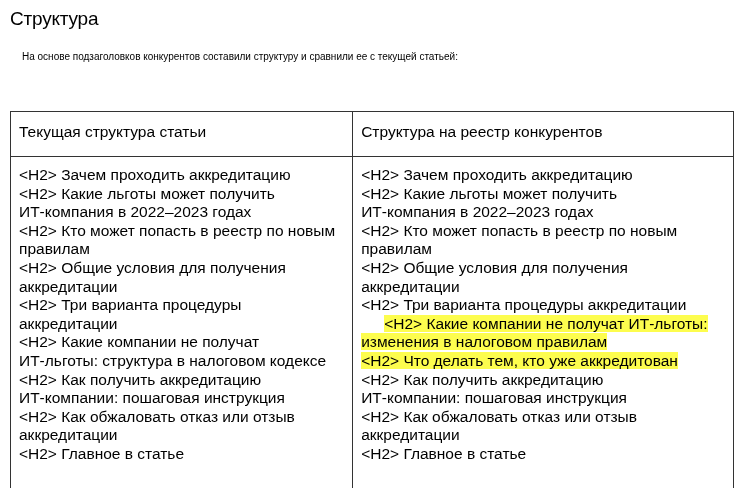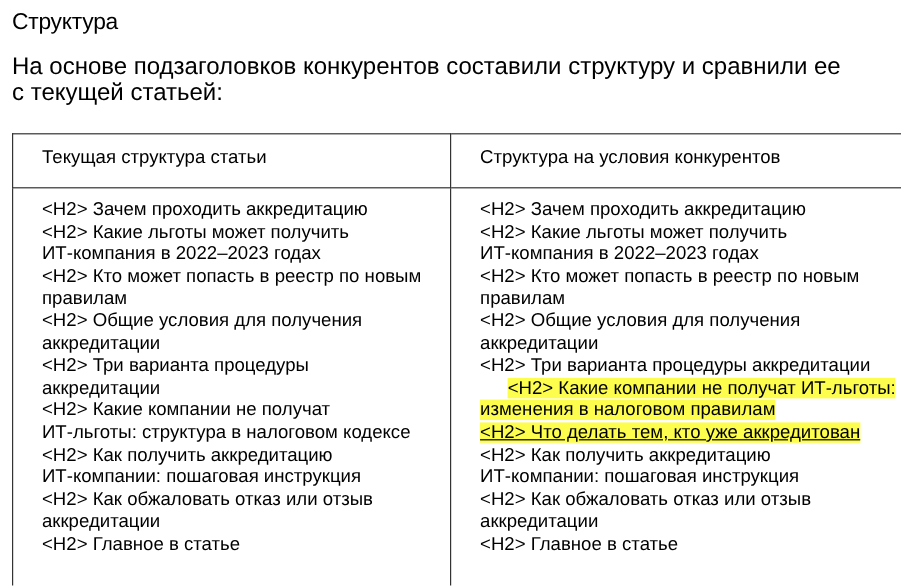--- a/index.html
+++ b/index.html
@@ -6,52 +6,52 @@
   body {
     width: 751px; height: 488px; overflow: hidden; position: relative;
     font-family: "Liberation Sans", sans-serif; color: #000;
   }
   .title {
     position: absolute; left: 10px; top: 4px;
     font-size: 19px; font-weight: normal; margin: 0; line-height: 30px;
     letter-spacing: -0.2px;
   }
   .intro {
-    position: absolute; left: 10px; top: 46px; width: 700px;
-    font-size: 20px; line-height: 21px; margin: 0;
+    position: absolute; left: 22px; top: 46px; width: 700px;
+    font-size: 10px; line-height: 21px; margin: 0;
   }
   table.cmp {
     position: absolute; left: 10px; top: 111px;
     border-collapse: collapse;
     width: 724px;
     font-size: 15.5px;
   }
   table.cmp th, table.cmp td {
     border: 1.5px solid #333;
     vertical-align: top; text-align: left; font-weight: normal;
-    padding: 0 24px;
+    padding: 0 8px;
   }
   table.cmp th { height: 45px; padding-top: 10px; box-sizing: border-box; line-height: 20px; }
   table.cmp td { padding-top: 9px; padding-bottom: 40px; }
   .col-left { width: 331px; }
   .col-right { width: 375px; }
   .line { display: block; line-height: 18.6px; white-space: nowrap; }
   .hl { background: #fdfd4e; display: inline; }
 </style>
 </head>
 <body>
 
 <h1 class="title">Структура</h1>
 <p class="intro">На основе подзаголовков конкурентов составили структуру и сравнили ее с текущей статьей:</p>
 
 <table class="cmp">
   <thead>
     <tr>
       <th class="col-left">Текущая структура статьи</th>
-      <th class="col-right">Структура на условия конкурентов</th>
+      <th class="col-right">Структура на реестр конкурентов</th>
     </tr>
   </thead>
   <tbody>
     <tr>
       <td class="col-left" id="cell-current">
           <span class="line"><span>&lt;H2&gt; Зачем проходить аккредитацию</span></span>
           <span class="line"><span>&lt;H2&gt; Какие льготы может получить</span></span>
           <span class="line"><span>ИТ-компания в 2022–2023 годах</span></span>
           <span class="line"><span>&lt;H2&gt; Кто может попасть в реестр по новым</span></span>
           <span class="line"><span>правилам</span></span>
@@ -71,21 +71,21 @@
           <span class="line"><span>&lt;H2&gt; Зачем проходить аккредитацию</span></span>
           <span class="line"><span>&lt;H2&gt; Какие льготы может получить</span></span>
           <span class="line"><span>ИТ-компания в 2022–2023 годах</span></span>
           <span class="line"><span>&lt;H2&gt; Кто может попасть в реестр по новым</span></span>
           <span class="line"><span>правилам</span></span>
           <span class="line"><span>&lt;H2&gt; Общие условия для получения</span></span>
           <span class="line"><span>аккредитации</span></span>
           <span class="line"><span>&lt;H2&gt; Три варианта процедуры аккредитации</span></span>
           <span class="line"><span class="hl" style="background: rgb(253, 253, 78); margin-left: 23px;">&lt;H2&gt; Какие компании не получат ИТ-льготы:</span></span>
           <span class="line"><span class="hl" style="background: rgb(253, 253, 78);">изменения в налоговом правилам</span></span>
-          <span class="line"><span class="hl" style="background: rgb(253, 253, 78); text-decoration: underline;">&lt;H2&gt; Что делать тем, кто уже аккредитован</span></span>
+          <span class="line"><span class="hl" style="background: rgb(253, 253, 78);">&lt;H2&gt; Что делать тем, кто уже аккредитован</span></span>
           <span class="line"><span>&lt;H2&gt; Как получить аккредитацию</span></span>
           <span class="line"><span>ИТ-компании: пошаговая инструкция</span></span>
           <span class="line"><span>&lt;H2&gt; Как обжаловать отказ или отзыв</span></span>
           <span class="line"><span>аккредитации</span></span>
           <span class="line"><span>&lt;H2&gt; Главное в статье</span></span>
         </td>
     </tr>
   </tbody>
 </table>
 

